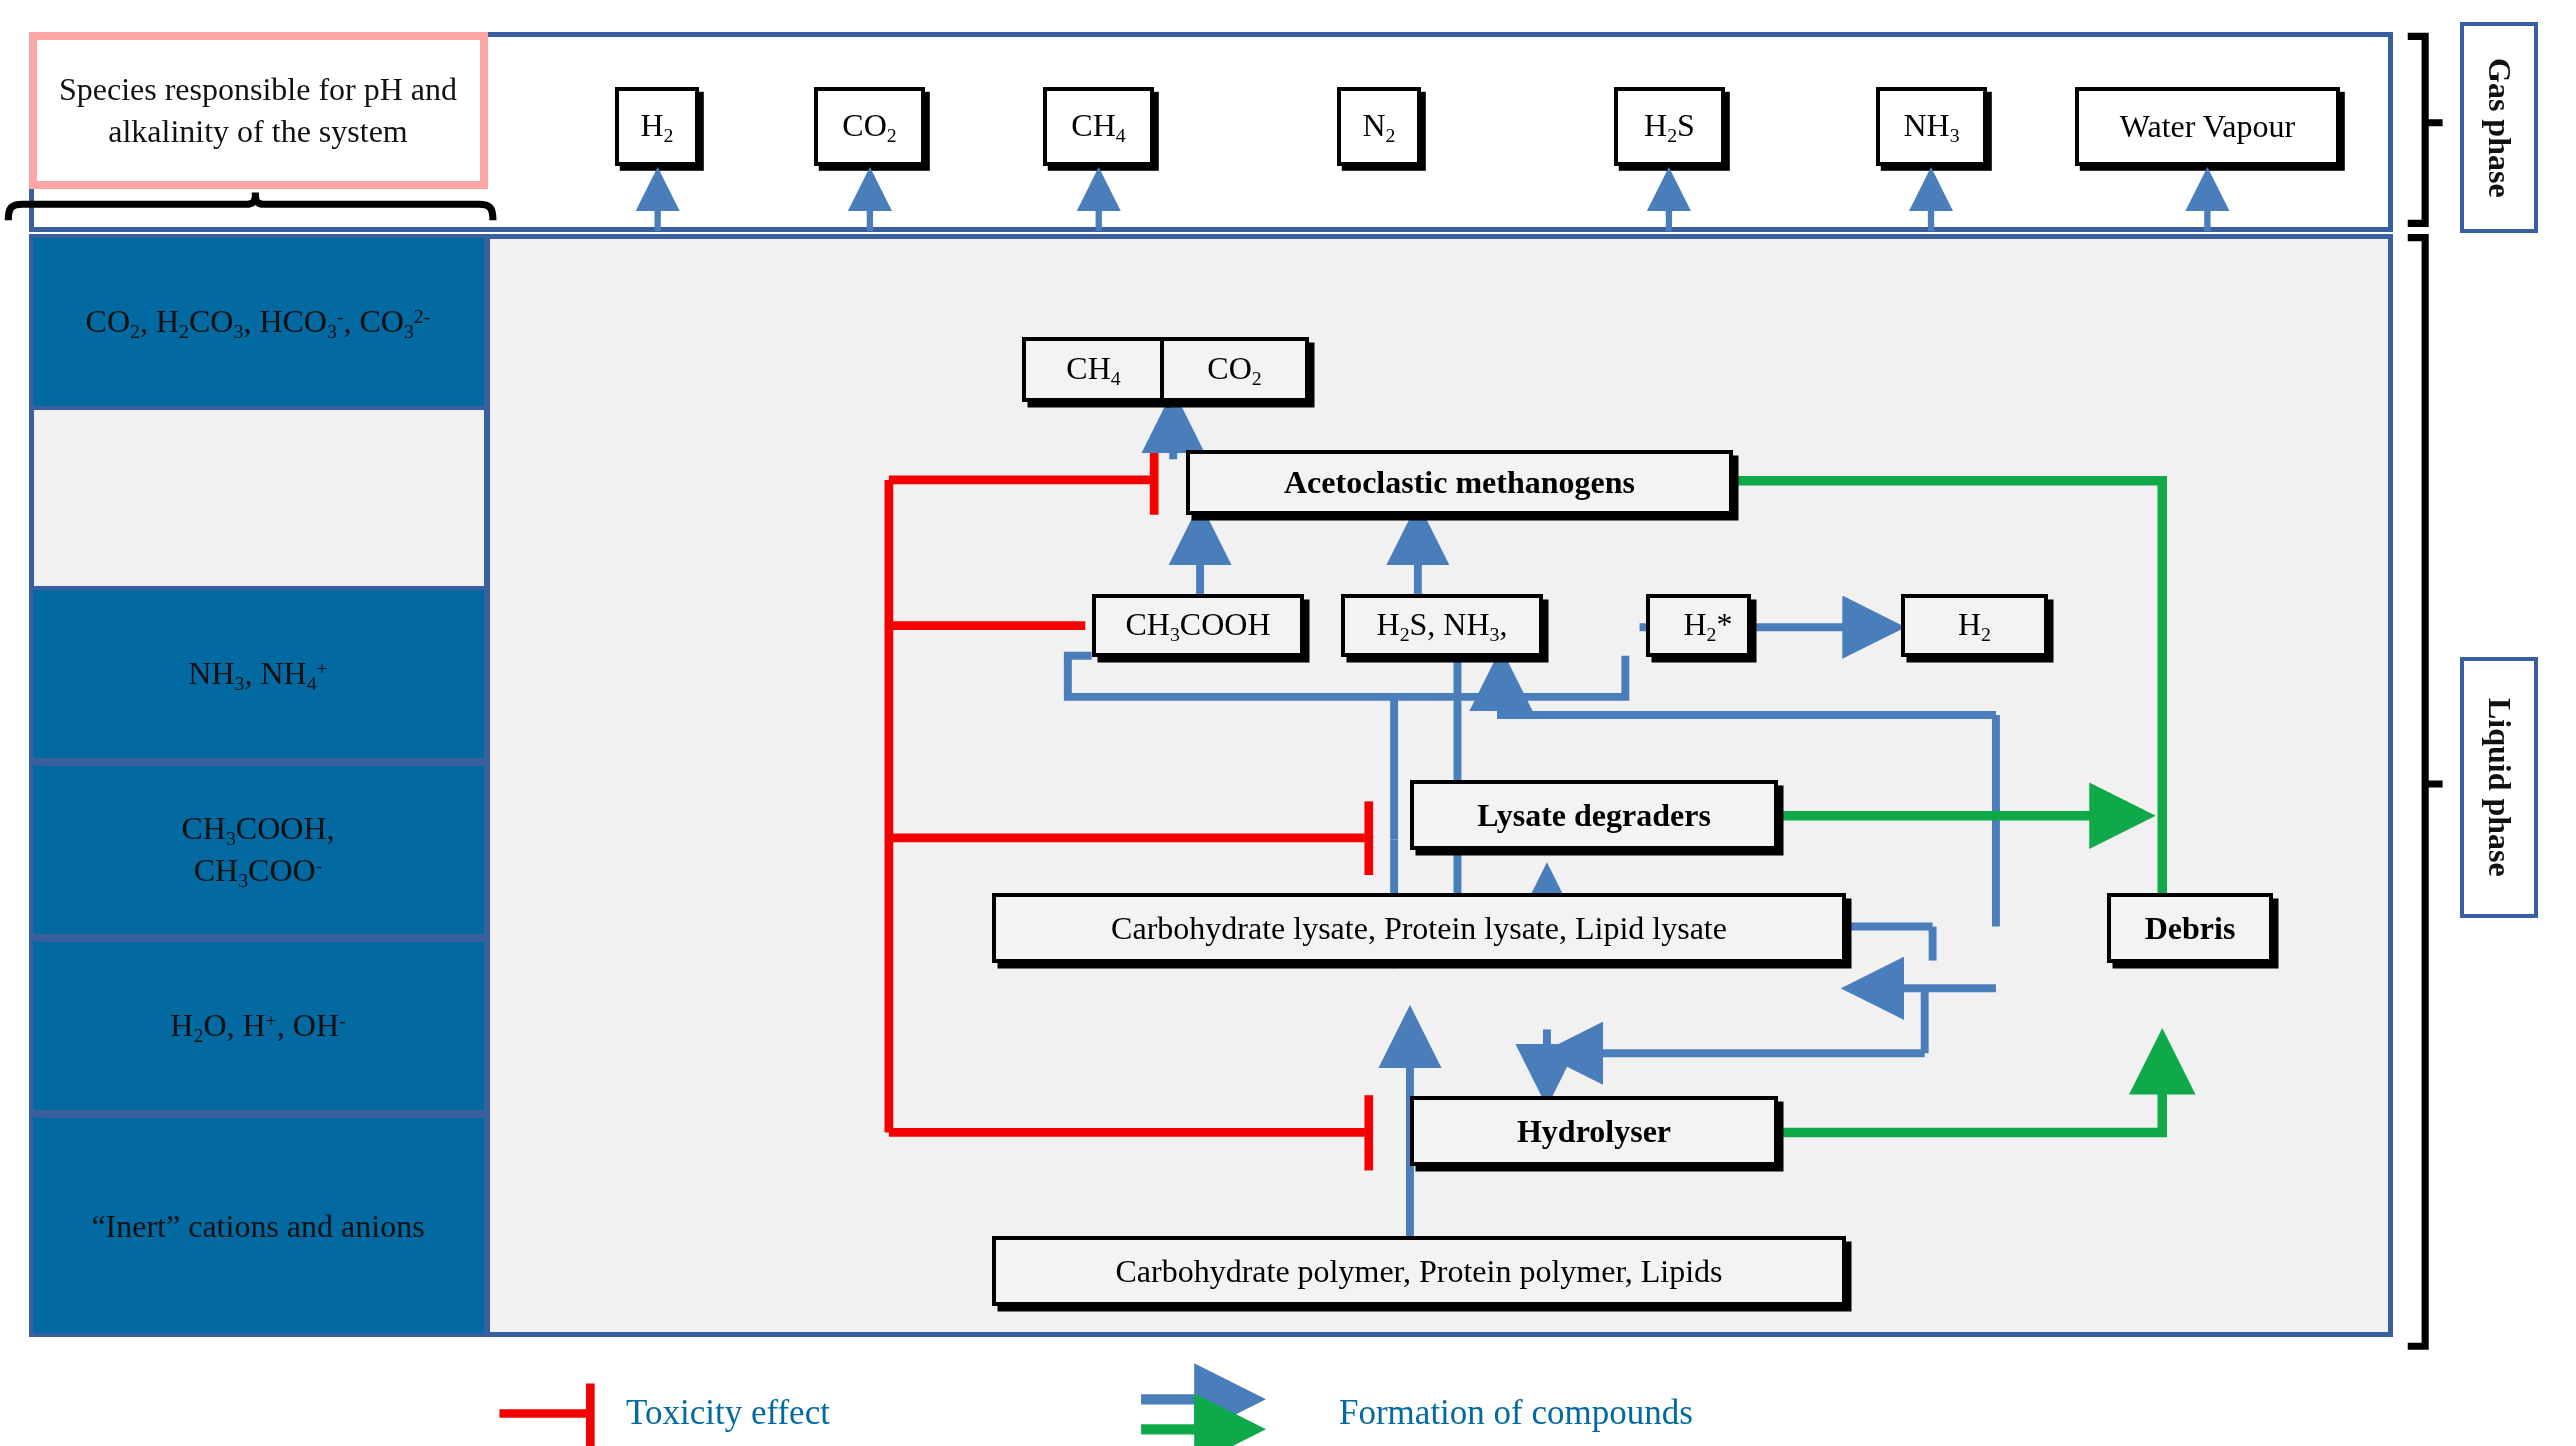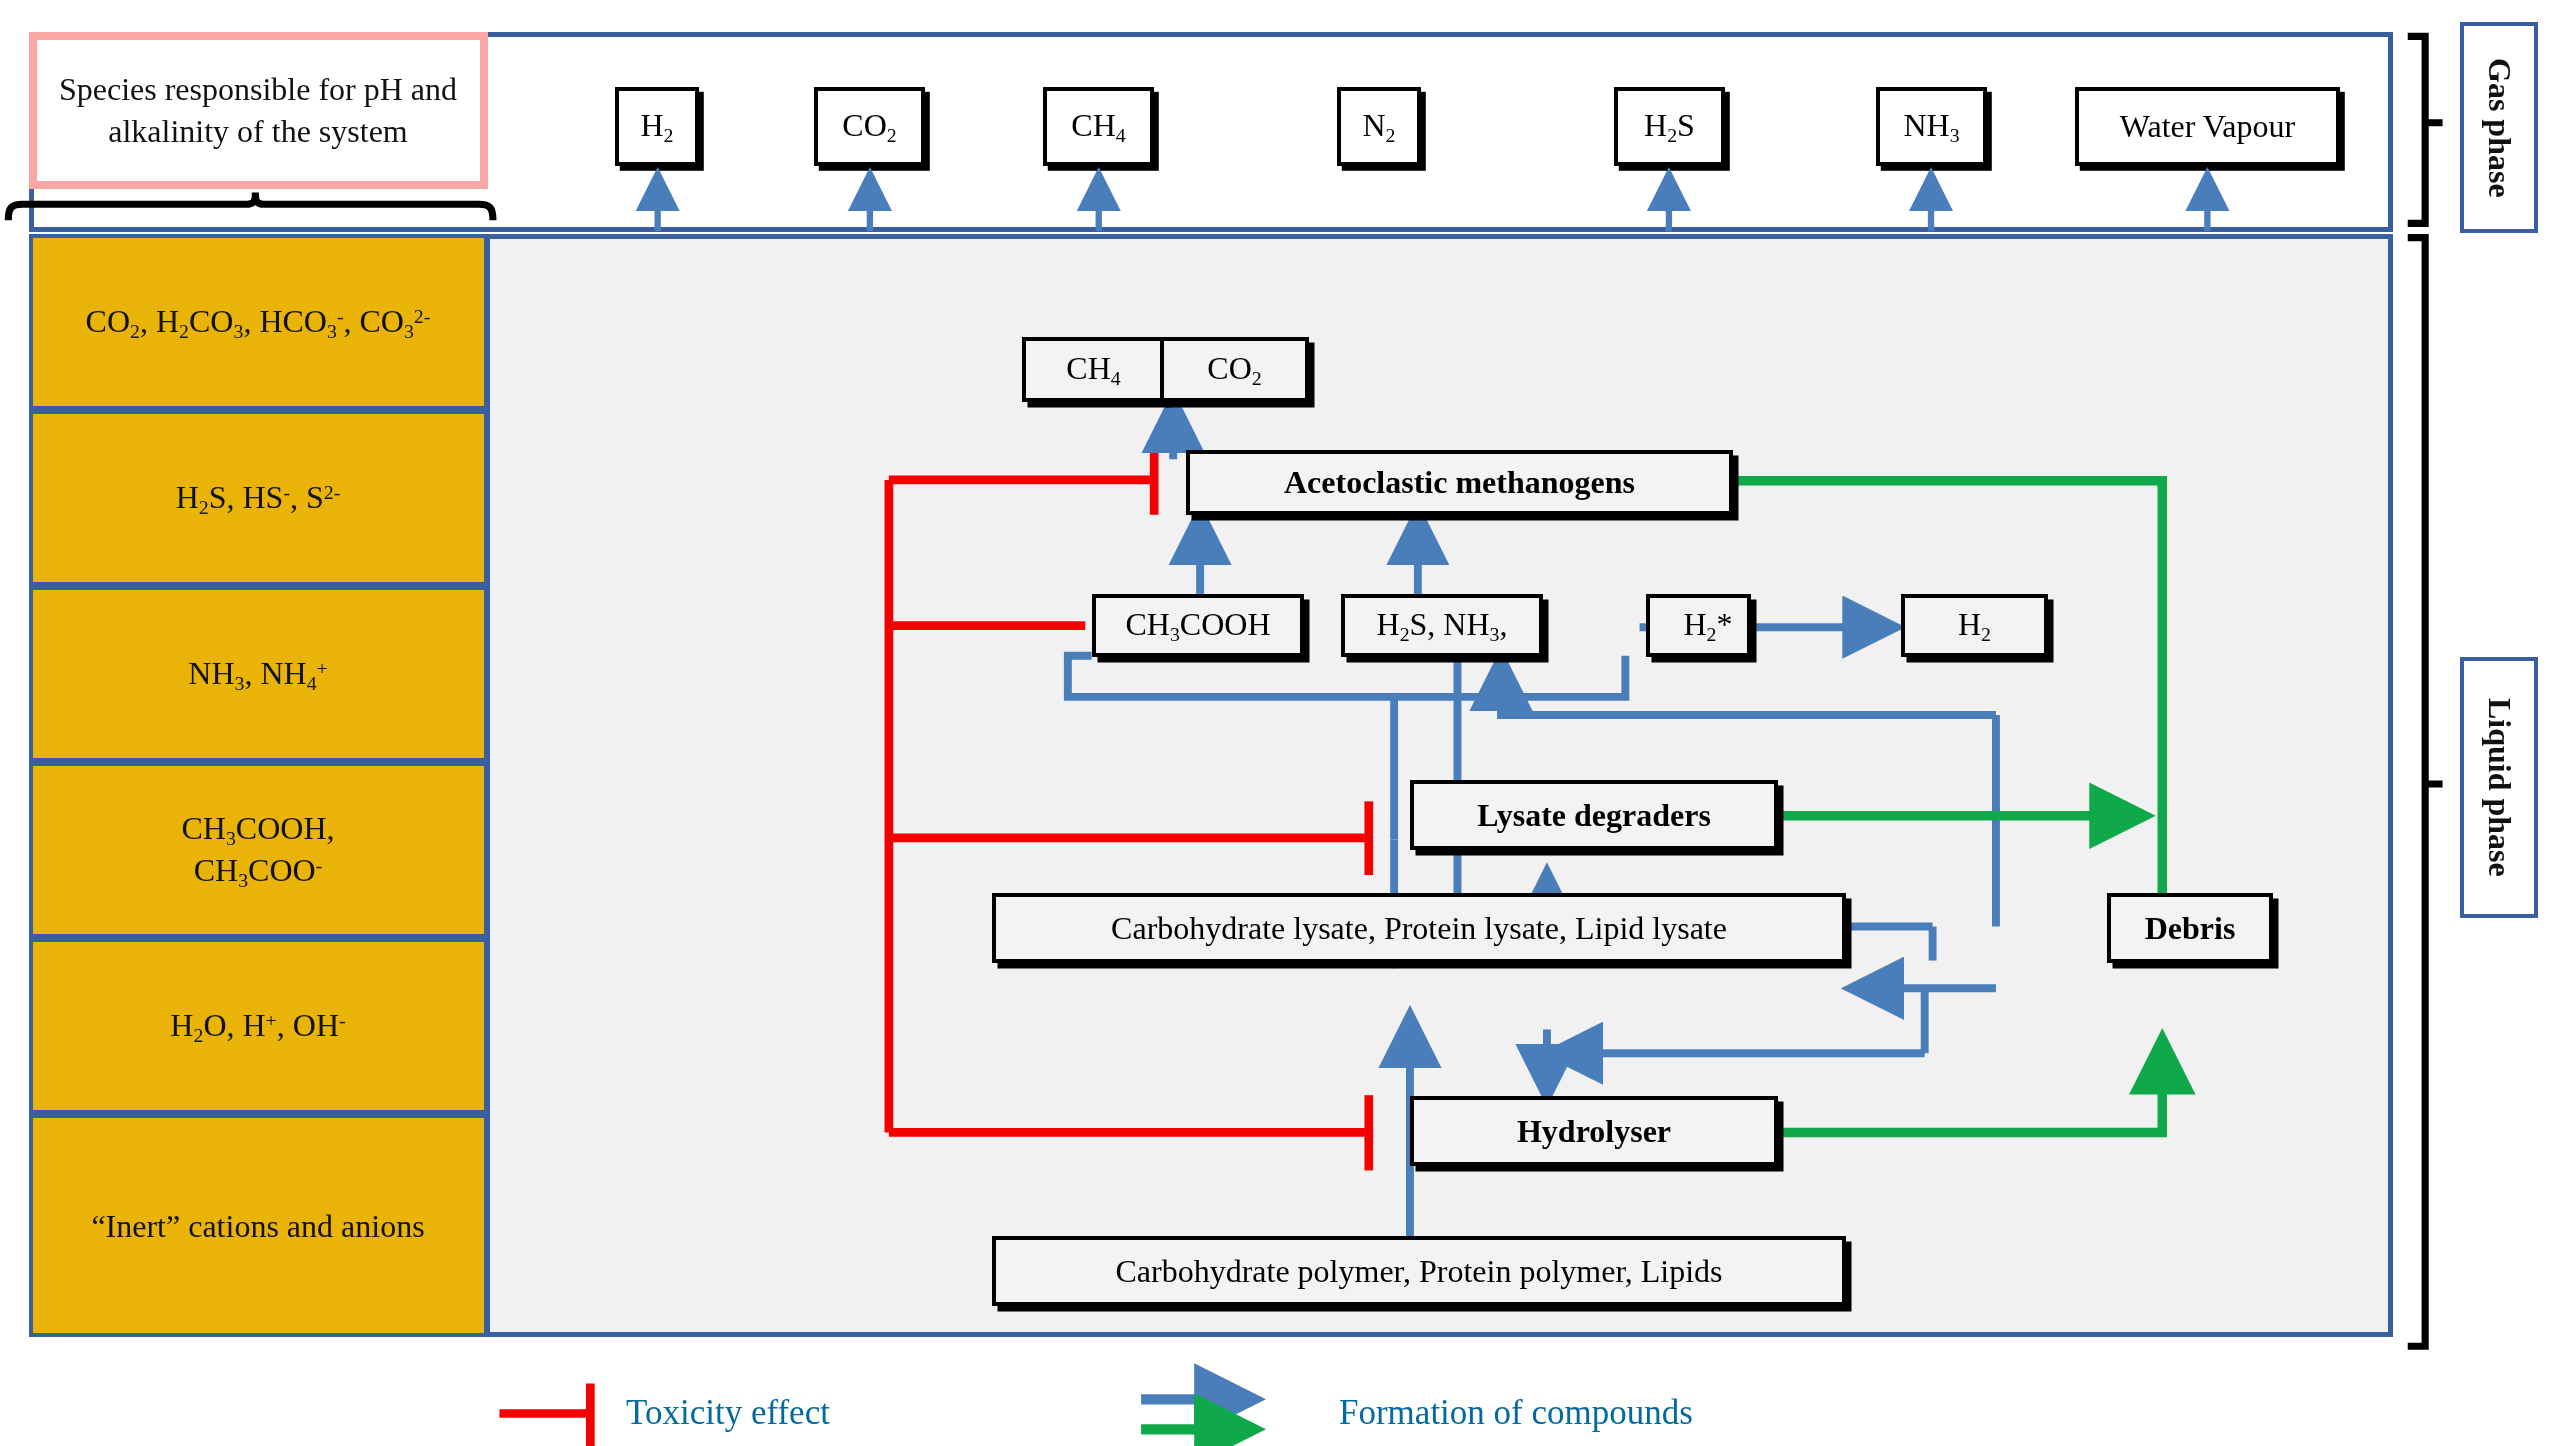--- a/index.html
+++ b/index.html
@@ -5,21 +5,21 @@
   html,body{margin:0;padding:0;background:#fff;}
   body{width:2576px;height:1446px;font-family:"Liberation Serif",serif;-webkit-font-smoothing:antialiased;}
   #stage{position:relative;width:2576px;height:1446px;overflow:hidden;}
   .abs{position:absolute;box-sizing:border-box;}
 
   
   .bluepanel{border:5.5px solid #3A5FA0;background:#fff;}
   .liquidpanel{border:5.5px solid #3A5FA0;background:#F1F1F1;}
 
   
-  .sidecell{border:4px solid #3A5FA0;background:#eab308;
+  .sidecell{border:4px solid #3A5FA0;background:#0369a1;
             display:flex;align-items:center;justify-content:center;text-align:center;
             font-size:32px;line-height:1.25;color:#111;}
   .titlecell{border:8px solid #fca5a5;background:#fff;
              display:flex;align-items:center;justify-content:center;text-align:center;
              font-size:32px;line-height:1.3;color:#111;padding:0 11px;}
 
   
   .bbox{border:4.8px solid #000;background:#F3F3F3;
         display:flex;align-items:center;justify-content:center;text-align:center;
         font-size:32px;color:#000;box-shadow:5.5px 5.5px 0 #000;}
@@ -70,23 +70,20 @@
     <span>NH<sub>3</sub></span>
     </div>
   <div class="abs gbox" style="left:2075px;top:87px;width:265px;height:79px;text-align:center;">
     <span>Water Vapour</span>
     </div>
 
   <div class="abs liquidpanel" style="left:28.5px;top:234px;width:2364px;height:1103px;"></div>
 
   <div class="abs sidecell" style="left:28.5px;top:234px;width:459px;height:176px;">
     <span>CO<sub>2</sub>, H<sub>2</sub>CO<sub>3</sub>, HCO<sub>3</sub><sup>-</sup>, CO<sub>3</sub><sup>2-</sup></span>
-    </div>
-  <div class="abs sidecell" style="left:28.5px;top:410px;width:459px;height:176px;">
-    <span>H<sub>2</sub>S, HS<sup>-</sup>, S<sup>2-</sup></span>
     </div>
   <div class="abs sidecell" style="left:28.5px;top:586px;width:459px;height:176px;">
     <span>NH<sub>3</sub>, NH<sub>4</sub><sup>+</sup></span>
     </div>
   <div class="abs sidecell" style="left:28.5px;top:762px;width:459px;height:176px;">
     <span>CH<sub>3</sub>COOH,<br>CH<sub>3</sub>COO<sup>-</sup></span>
     </div>
   <div class="abs sidecell" style="left:28.5px;top:938px;width:459px;height:176px;">
     <span>H<sub>2</sub>O, H<sup>+</sup>, OH<sup>-</sup></span>
     </div>

